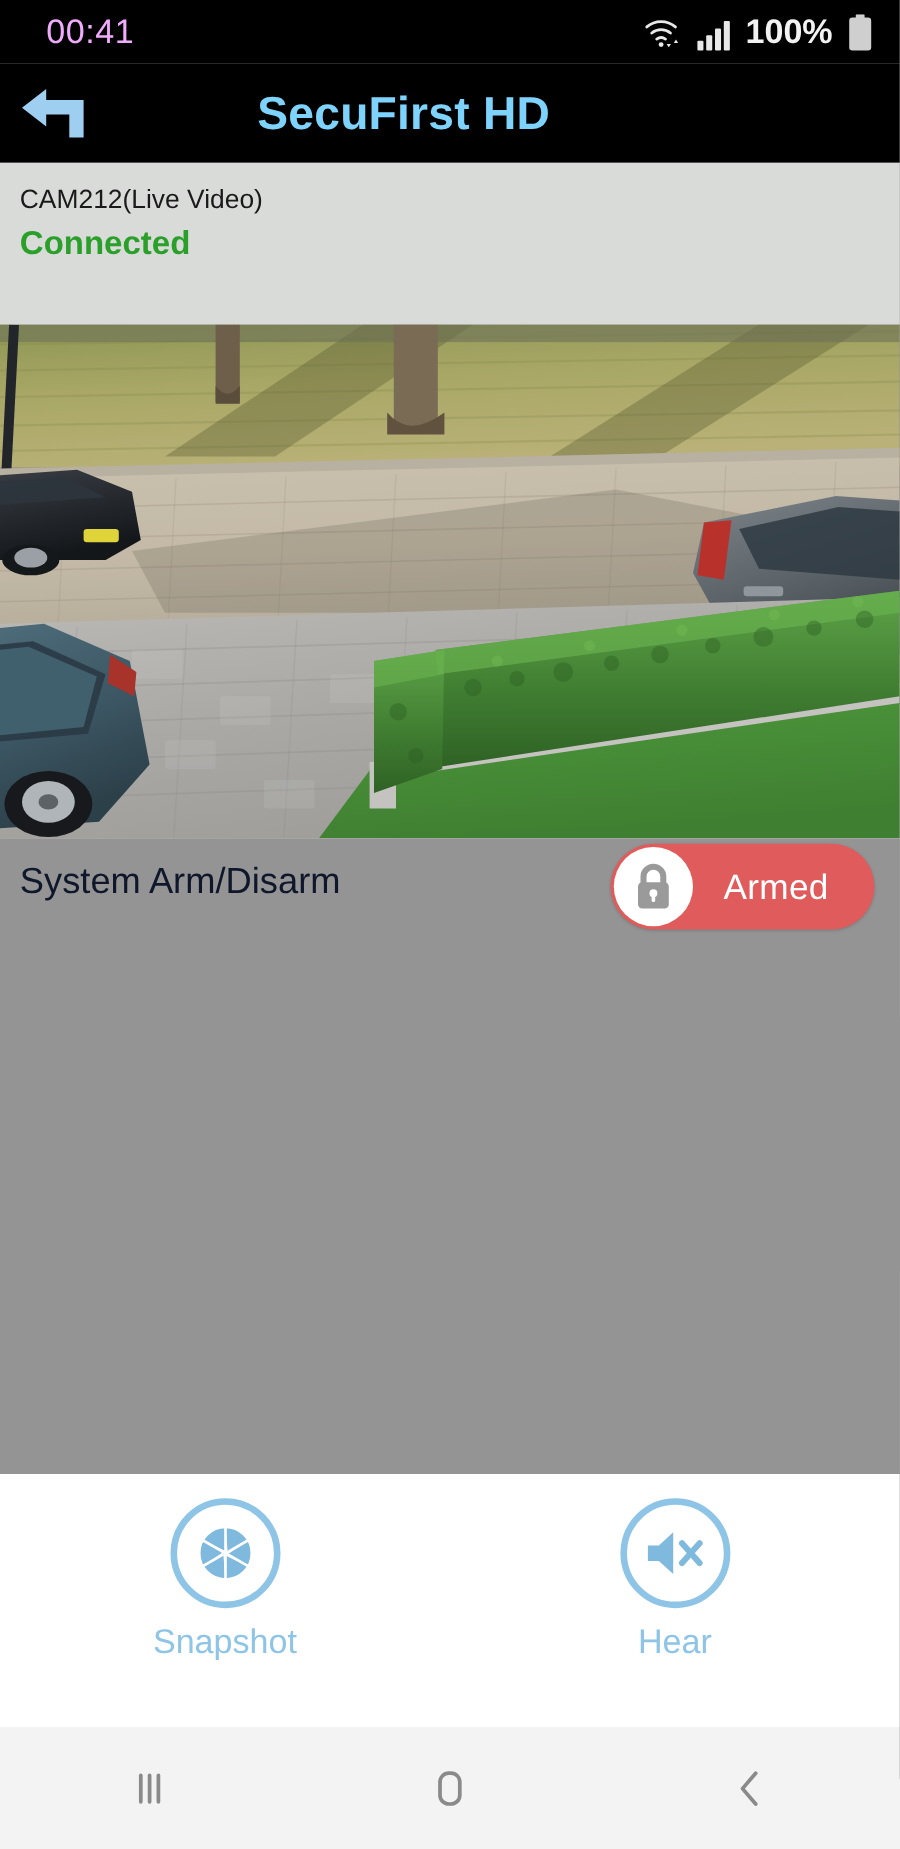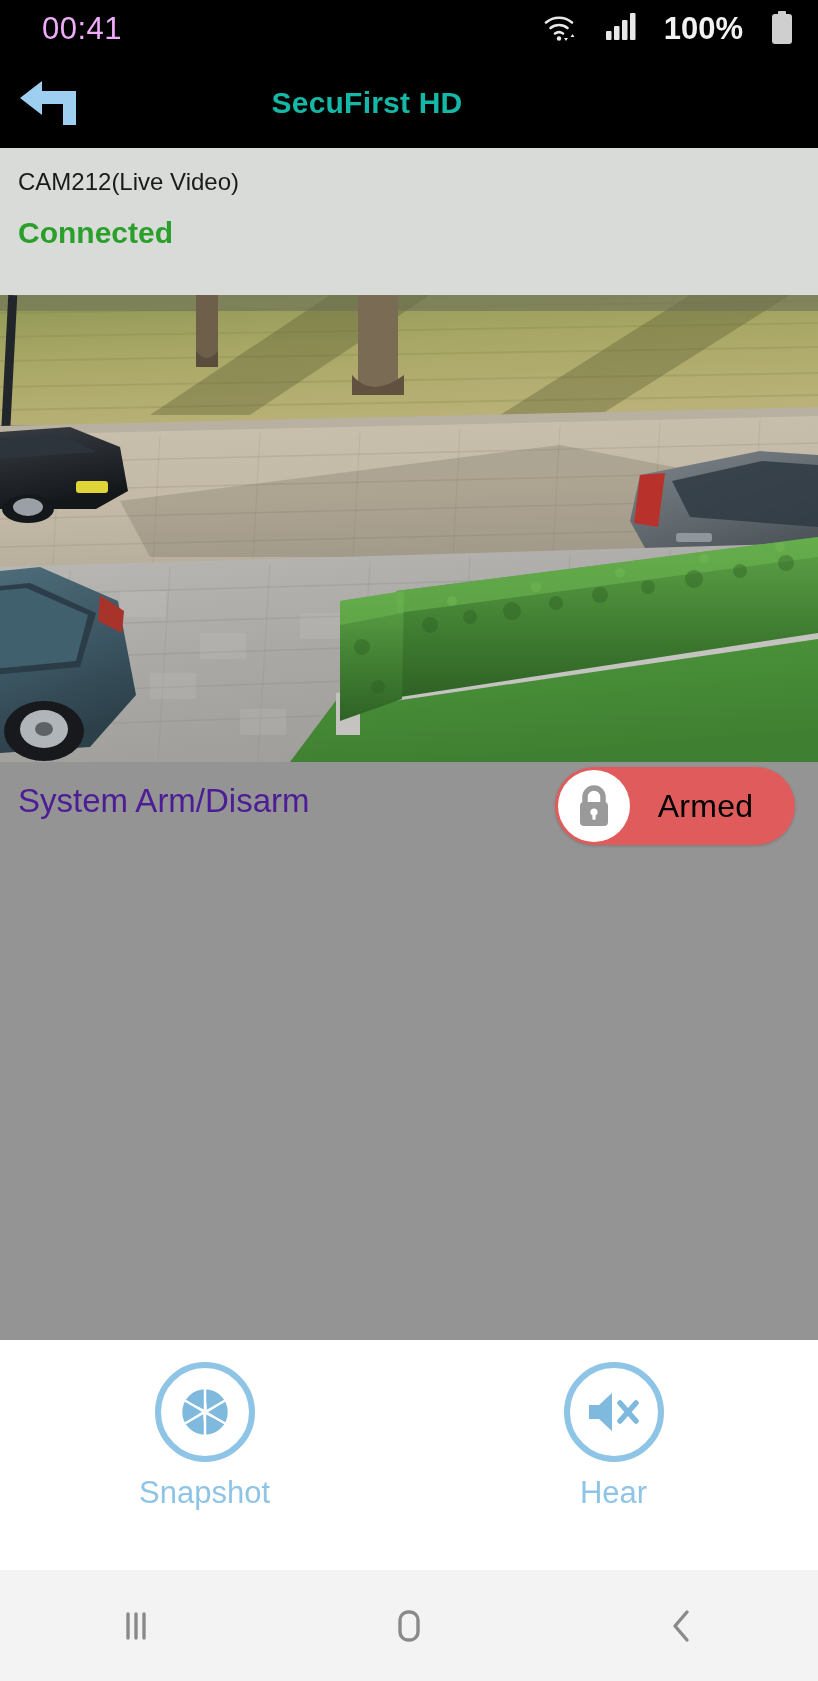--- a/index.html
+++ b/index.html
@@ -13,21 +13,21 @@
 
   
   .statusbar {
     position:absolute; top:0; left:0; width:818px; height:58px;
     background:#000; display:flex; align-items:center;
     justify-content:space-between; padding:0 24px 0 42px;
   }
   .status-clock {
     color:#f0abfc; font-size:31px; font-weight:400; letter-spacing:0.5px;
   }
-  .status-right { display:flex; align-items:flex-start; gap:24px; }
+  .status-right { display:flex; align-items:flex-end; gap:10px; }
   .wifi-ico { display:block; }
   .sig-ico  { display:block; }
   .batt-pct {
     color:#f2f2f2; font-size:31px; font-weight:700; letter-spacing:0px;
     margin-left:2px;
   }
   .batt-ico { display:block; margin-left:3px; }
 
   
   .titlebar {
@@ -35,68 +35,68 @@
     background:#000;
   }
   .back-btn {
     position:absolute; left:14px; top:50%; transform:translateY(-50%);
     width:76px; height:60px; display:flex; align-items:center;
     justify-content:center; cursor:pointer;
   }
   .app-title {
     position:absolute; left:0; top:0; width:734px; height:90px;
     display:flex; align-items:center; justify-content:center;
-    color:#14b8a6; font-size:30px; font-weight:700; letter-spacing:0.2px;
+    color:#7dd3fc; font-size:42px; font-weight:700; letter-spacing:0.2px;
   }
 
   
   .caminfo {
     position:absolute; top:148px; left:0; width:818px; height:147px;
     background:#d9dbd9; padding:20px 0 0 18px;
   }
   .cam-name {
     color:#1a1a1a; font-size:24px; font-weight:400; line-height:1.15;
     letter-spacing:0px;
   }
   .cam-status {
-    color:#2aa02a; font-size:30px; font-weight:700; margin-top:20px;
+    color:#2aa02a; font-size:30px; font-weight:700; margin-top:9px;
     letter-spacing:0px;
   }
 
   
   .video {
     position:absolute; top:295px; left:0; width:818px; height:467px;
     overflow:hidden; background:#8b8b84;
   }
   .video svg { display:block; width:818px; height:467px; }
 
   
   .armpanel {
     position:absolute; top:762px; left:0; width:818px; height:578px;
     background:#949494;
   }
   .arm-label {
     position:absolute; left:18px; top:20px;
-    color:#4c1d95; font-size:33px; font-weight:400; letter-spacing:0px;
+    color:#0f172a; font-size:33px; font-weight:400; letter-spacing:0px;
   }
   .arm-toggle {
     position:absolute; right:23px; top:5px;
     width:240px; height:78px; border-radius:39px;
     background:#e05c5c; display:flex; align-items:center;
     cursor:pointer;
     box-shadow:0 1px 3px rgba(0,0,0,0.18);
   }
   .arm-knob {
     width:72px; height:72px; border-radius:50%;
     background:#ffffff; margin-left:3px;
     display:flex; align-items:center; justify-content:center;
     flex:0 0 auto;
   }
   .arm-text {
-    flex:1; text-align:center; color:#000000;
+    flex:1; text-align:center; color:#ffffff;
     font-size:32px; font-weight:400; padding-right:14px;
     letter-spacing:0.3px;
   }
 
   
   .controls {
     position:absolute; top:1340px; left:0; width:818px; height:230px;
     background:#ffffff; display:flex; align-items:flex-start;
     justify-content:space-around; padding-top:22px;
   }

